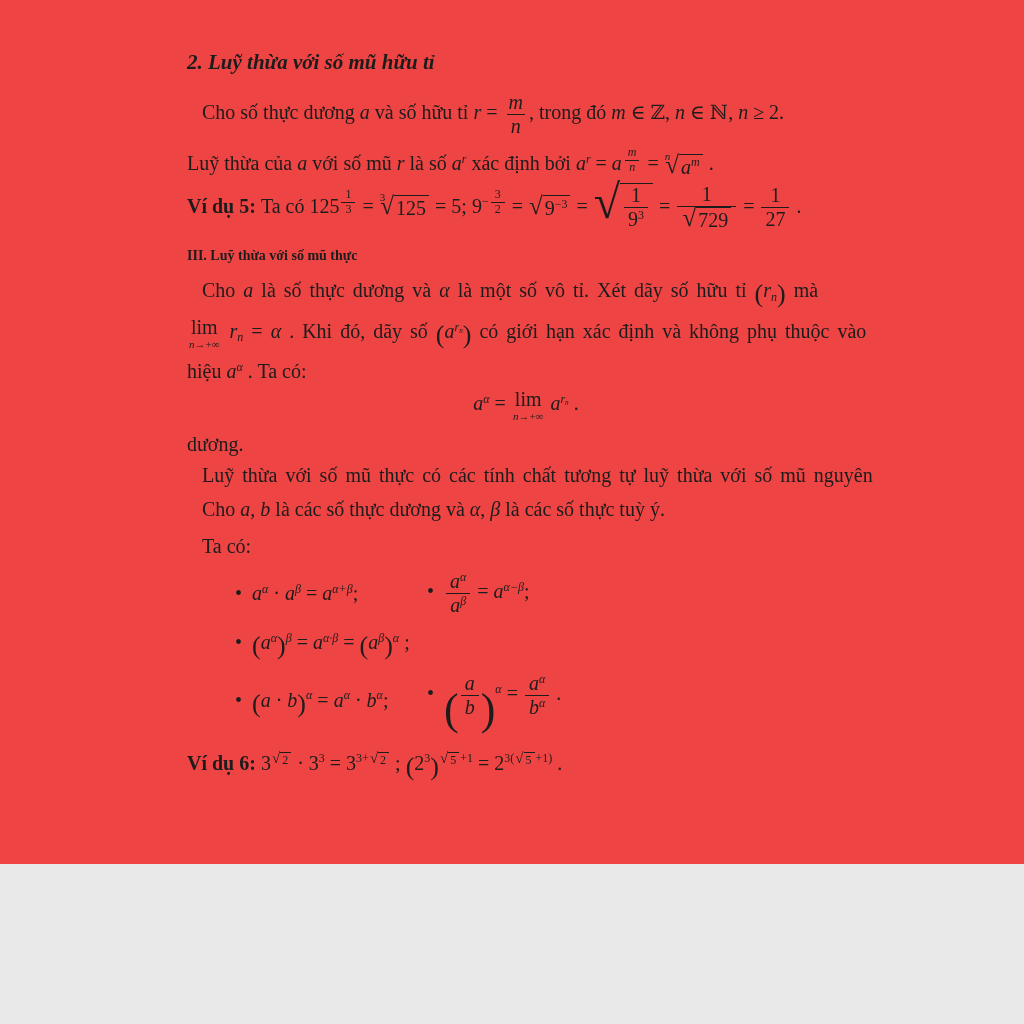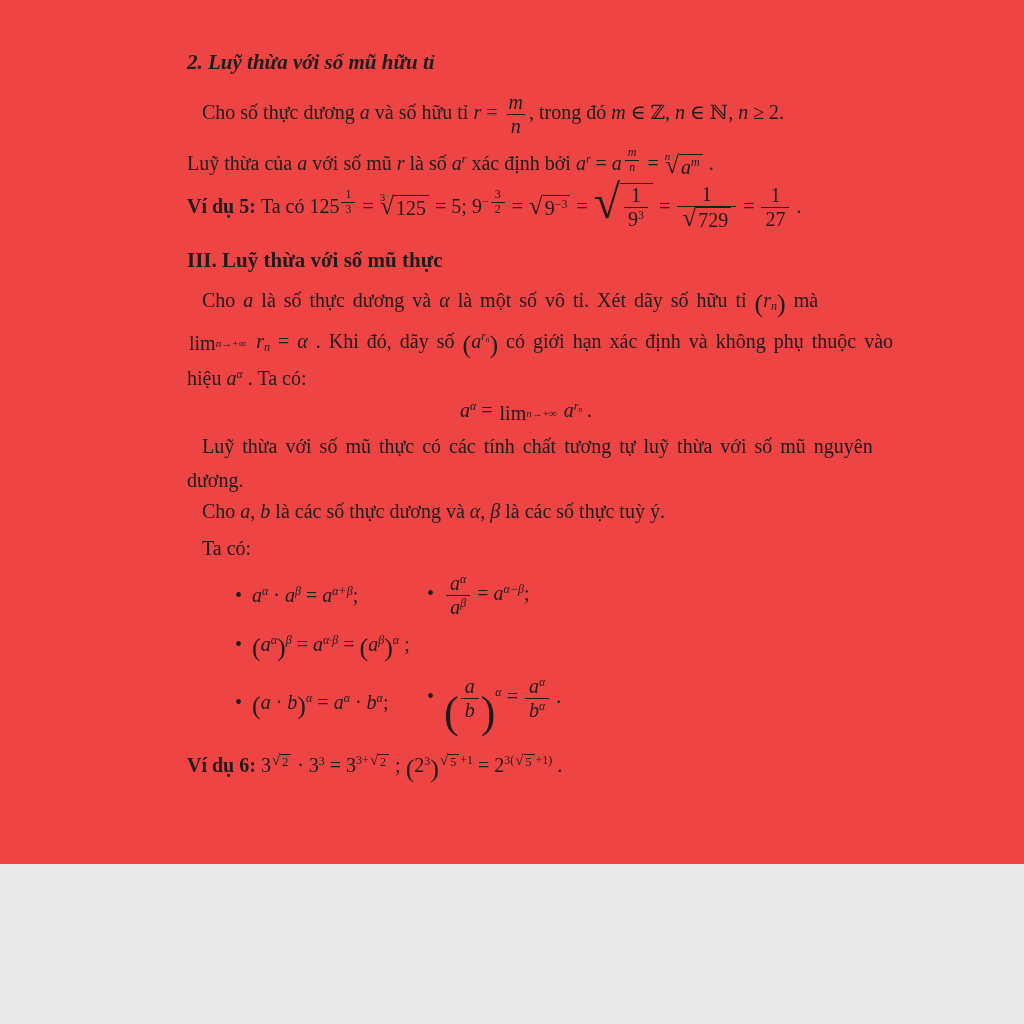--- a/index.html
+++ b/index.html
@@ -6,37 +6,37 @@
   .page {
     position:relative; width:1024px; height:864px; background:#ef4444;
     font-family:"Liberation Serif","DejaVu Serif",serif;
     color:#1c1c1c; font-size:20px; overflow:hidden;
   }
   .content { position:absolute; left:187px; top:48px; width:678px; }
   .line { line-height:1.4; white-space:nowrap; }
   .ind { padding-left:15px; }
   .wide { word-spacing:3px; }
   .h1 { font-weight:bold; font-style:italic; font-size:21px; margin:0 0 14px 0; }
-  .h2 { font-weight:bold; font-size:21px; margin:14px 0 10px 0; }
+  .h2 { font-weight:bold; font-size:14px; margin:14px 0 10px 0; }
   .i { font-style:italic; }
   .b { font-weight:bold; }
 
   
   .sup { font-size:0.6em; vertical-align:0.6em; line-height:1; display:inline-block; }
   .sub { font-size:0.6em; vertical-align:-0.3em; line-height:1; display:inline-block; }
   .frac { display:inline-flex; flex-direction:column; align-items:center;
           vertical-align:middle; line-height:1.15; text-align:center; margin:0 2px; }
   .frac .num { padding:0 4px; }
   .frac .den { padding:0 4px; border-top:1.4px solid #1c1c1c; }
   .sqrt { display:inline-flex; align-items:flex-start; vertical-align:middle; margin:0 1px; }
   .rsign { font-size:1.25em; line-height:0.95; transform:translateY(-0.06em); }
   .sqrt.tall .rsign { font-size:2.4em; line-height:0.8; transform:none; }
   .rad { border-top:1.4px solid #1c1c1c; padding:0 3px 0 2px; line-height:1.2; }
   .idx { font-size:0.55em; position:relative; top:-0.45em; margin-right:-0.45em; z-index:2; }
-  .lim { display:inline-flex; flex-direction:row; align-items:center;
+  .lim { display:inline-flex; flex-direction:column; align-items:center;
          vertical-align:middle; line-height:1; margin:0 2px;justify-content:flex-end; }
   .limbot { font-size:0.55em; margin-top:2px; }
   .paren { line-height:1; }
   .paren.pr-b { font-size:1.3em; vertical-align:-0.18em; }
   .paren.pr-xl { font-size:2.2em; vertical-align:-0.55em; }
 
   
   [data-line="p1"]  { margin:0 0 8px 0; }
   [data-line="p2"]  { margin:0 0 4px 0; }
   [data-line="vd5"] { margin:0 0 2px 0; }
@@ -113,22 +113,22 @@
     <div class="line ind wide" data-line="p3a"><span>Cho </span><span class="i">a</span><span> là số thực dương và </span><span class="i">α</span><span> là một số vô tỉ. Xét dãy số hữu tỉ </span><span class="paren pr-b">(</span><span class="i">r</span><span class="sub"><span class="i">n</span></span><span class="paren pr-b">)</span><span> mà</span></div>
     <div class="line wide" data-line="p3b"><span class="lim">
           <span class="limtop">lim</span>
           <span class="limbot"><span class="i">n</span><span>→+∞</span></span>
         </span><span> </span><span class="i">r</span><span class="sub"><span class="i">n</span></span><span> = </span><span class="i">α</span><span> . Khi đó, dãy số </span><span class="paren pr-b">(</span><span class="i">a</span><span class="sup"><span class="i">r</span><span class="sub"><span class="i">n</span></span></span><span class="paren pr-b">)</span><span> có giới hạn xác định và không phụ thuộc vào</span></div>
     <div class="line" data-line="p3d"><span>hiệu </span><span class="i">a</span><span class="sup"><span class="i">α</span></span><span> . Ta có:</span></div>
     <div class="line" data-line="eq1"><span class="i">a</span><span class="sup"><span class="i">α</span></span><span> = </span><span class="lim">
           <span class="limtop">lim</span>
           <span class="limbot"><span class="i">n</span><span>→+∞</span></span>
         </span><span> </span><span class="i">a</span><span class="sup"><span class="i">r</span><span class="sub"><span class="i">n</span></span></span><span> .</span></div>
+    <div class="line" data-line="p4b"><span>dương.</span></div>
     <div class="line ind wide" data-line="p4a"><span>Luỹ thừa với số mũ thực có các tính chất tương tự luỹ thừa với số mũ nguyên</span></div>
-    <div class="line" data-line="p4b"><span>dương.</span></div>
     <div class="line ind" data-line="p5"><span>Cho </span><span class="i">a</span><span>, </span><span class="i">b</span><span> là các số thực dương và </span><span class="i">α</span><span>, </span><span class="i">β</span><span> là các số thực tuỳ ý.</span></div>
     <div class="line ind" data-line="p6"><span>Ta có:</span></div>
 
     <div class="brow brow1">
       <div class="bcol1" data-line="bul1a"><span>•&nbsp; </span><span class="i">a</span><span class="sup"><span class="i">α</span></span><span> · </span><span class="i">a</span><span class="sup"><span class="i">β</span></span><span> = </span><span class="i">a</span><span class="sup"><span class="i">α+β</span></span><span>;</span></div>
       <div class="bcol2" data-line="bul1b"><span>•&nbsp; </span><span class="frac">
             <span class="num"><span class="i">a</span><span class="sup"><span class="i">α</span></span></span>
             <span class="den"><span class="i">a</span><span class="sup"><span class="i">β</span></span></span>
           </span><span> = </span><span class="i">a</span><span class="sup"><span class="i">α−β</span></span><span>;</span></div>
     </div>

